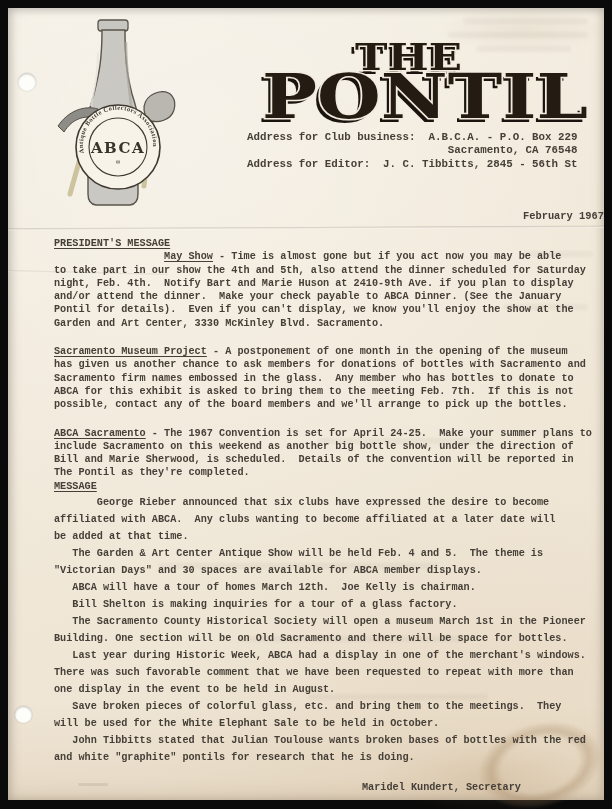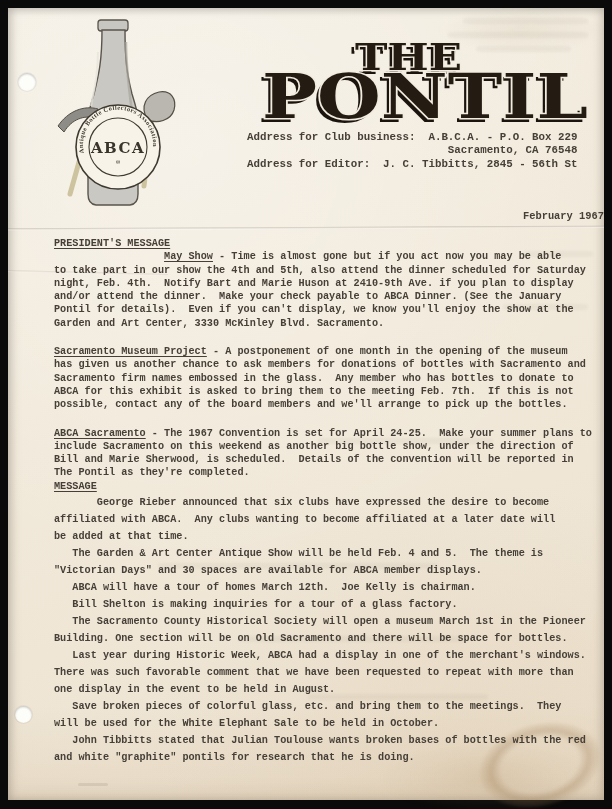--- a/index.html
+++ b/index.html
@@ -149,20 +149,21 @@
    Bill Shelton is making inquiries for a tour of a glass factory.
    The Sacramento County Historical Society will open a museum March 1st in the Pioneer
 Building. One section will be on Old Sacramento and there will be space for bottles.
    Last year during Historic Week, ABCA had a display in one of the merchant's windows.
 There was such favorable comment that we have been requested to repeat with more than
 one display in the event to be held in August.
    Save broken pieces of colorful glass, etc. and bring them to the meetings.  They
 will be used for the White Elephant Sale to be held in October.
    John Tibbitts stated that Julian Toulouse wants broken bases of bottles with the red
 and white "graphite" pontils for research that he is doing.</p>
+        <div class="line sig2">Maridel Kundert, Secretary</div>
       </div>
 
     </div>
 
     <div class="hole top"></div>
     <div class="hole bottom"></div>
   </div>
 </div>
 
 </body></html>

